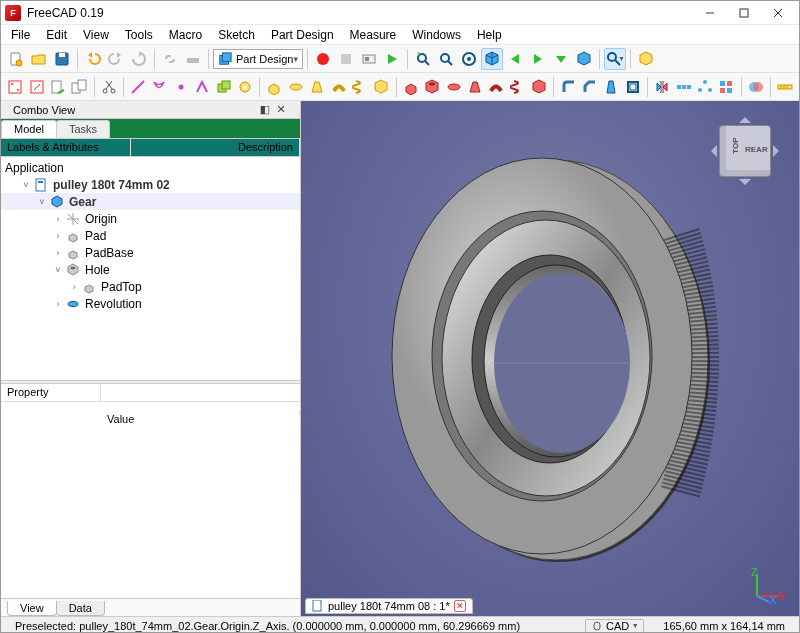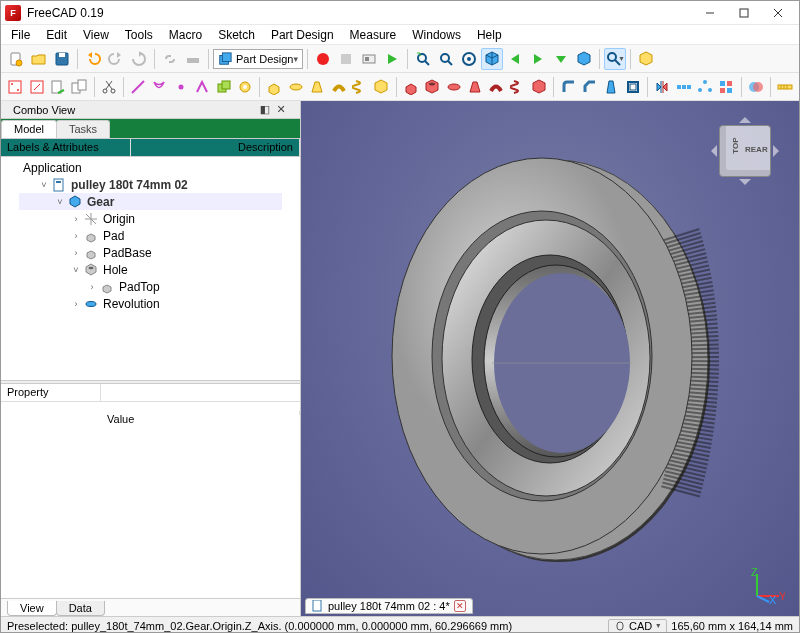--- a/index.html
+++ b/index.html
@@ -26,21 +26,21 @@
   .sidebar { width:300px; border-right:1px solid #ccc; background:#fafafa; display:flex; flex-direction:column; position:relative;}
   .panel-title { height:18px; background:#eee; border-bottom:1px solid #ccc; display:flex; align-items:center; padding:0 12px; font-size:11px;}
   .panel-title .spacer{flex:1;}
   .panel-title .pclose{width:14px;height:14px;display:flex;align-items:center;justify-content:center;font-size:11px;color:#444;margin-left:2px;}
   .tabs { height:20px; display:flex; border-bottom:1px solid #ccc; background:#15803d;}
   .tab { padding:2px 12px; border:1px solid #ccc; border-bottom:none; background:#fff; border-top-left-radius:3px; border-top-right-radius:3px; margin-right:-1px; margin-top:1px; font-size:11px;}
   .tab.inactive { background:#eee; color:#444; }
   .tree-head { height:18px; display:flex; border-bottom:1px solid #ccc; background:#0f766e;justify-content:space-between;}
   .tree-head div { padding:2px 6px; border-right:1px solid #ddd;}
   .tree-head .c1{width:130px;}
-  .tree { flex:1; overflow:auto; padding:2px 18px; background:#fff;}
+  .tree { flex:1; overflow:auto; padding:2px 0; background:#fff;}
   .node { display:flex; align-items:center; padding:1px 0; height:17px;}
   .twist { width:14px; text-align:center; color:#666; font-size:9px;}
   .nicon { width:16px; height:14px; display:flex; align-items:center; justify-content:center; margin-right:4px;}
   .nlabel { font-size:12px;}
   .sel { color:#333; font-weight:bold;}
   .lvl0{padding-left:4px;} .lvl1{padding-left:18px;} .lvl2{padding-left:34px;} .lvl3{padding-left:50px;} .lvl4{padding-left:66px;}
   .propsep { height:4px; background:#eee; border-top:1px solid #ccc; border-bottom:1px solid #ccc; cursor:ns-resize;}
   .props { height:232px; background:#fff; display:flex; flex-direction:column;}
   .prophead { height:18px; display:flex; border-bottom:1px solid #ddd;}
   .prophead div{ padding:2px 6px; border-right:1px solid #ddd;}
@@ -58,21 +58,21 @@
   .navcube .nc-rear{left:40px; top:34px;}
   .navcube .tri{position:absolute; width:0;height:0; border:6px solid transparent;}
   .navcube .tri.up{border-bottom-color:rgba(220,220,230,0.7); left:34px; top:0;}
   .navcube .tri.dn{border-top-color:rgba(220,220,230,0.7); left:34px; bottom:0;}
   .navcube .tri.lf{border-right-color:rgba(220,220,230,0.7); left:0; top:34px;}
   .navcube .tri.rt{border-left-color:rgba(220,220,230,0.7); right:0; top:34px;}
   .triad { position:absolute; right:14px; bottom:12px; width:36px; height:36px;}
   .viewtab { position:absolute; left:4px; bottom:2px; background:#fafafa; border:1px solid #bbb; padding:1px 6px; display:flex; align-items:center; gap:4px; border-top-left-radius:3px; border-top-right-radius:3px;}
   .viewtab .x{ width:12px; height:12px; border:1px solid #c66; color:#c33; display:flex; align-items:center; justify-content:center; font-size:9px; border-radius:2px;}
   
-  .statusbar { height:18px; background:#f0f0f0; border-top:1px solid #ccc; display:flex; align-items:center; padding:0 6px; font-size:11px; gap:4px;}
+  .statusbar { height:18px; background:#f0f0f0; border-top:1px solid #ccc; display:flex; align-items:center; padding:0 14px; font-size:11px; gap:19px;}
   .statusbar .spacer{flex:1;}
   .statusbar .chip{ border:1px solid #bbb; padding:0 6px; height:14px; display:flex; align-items:center; gap:4px; border-radius:2px;}
   
   .pulley { position:absolute; left:50%; top:50%; transform:translate(-50%,-50%);}
 </style>
 </head>
 <body>
 
 <div class="titlebar">
   <div class="app-icon">F</div>
@@ -619,21 +619,21 @@
       <line x1="8" y1="28" x2="30" y2="28" stroke="#e33" stroke-width="2"></line>
         <text x="30" y="32" fill="#e33" font-size="8">Y</text>
       <line x1="8" y1="28" x2="20" y2="34" stroke="#39f" stroke-width="2"></line>
         <text x="20" y="36" fill="#39f" font-size="8">X</text>
     </svg>
 
     <div class="viewtab">
       <svg width="12" height="12">
           <rect x="1" y="0" width="8" height="11" fill="#fff" stroke="#37a"></rect>
         </svg>
-      <span>pulley 180t 74mm 02 : 4*</span>
+      <span>pulley 180t 74mm 08 : 1*</span>
       <span class="x">✕</span>
     </div>
   </div>
 </div>
 
 <div class="statusbar">
   <span>Preselected: pulley_180t_74mm_02.Gear.Origin.Z_Axis. (0.000000 mm, 0.000000 mm, 60.296669 mm)</span>
   <span class="spacer"></span>
   <span class="chip">
     <svg width="10" height="10">

